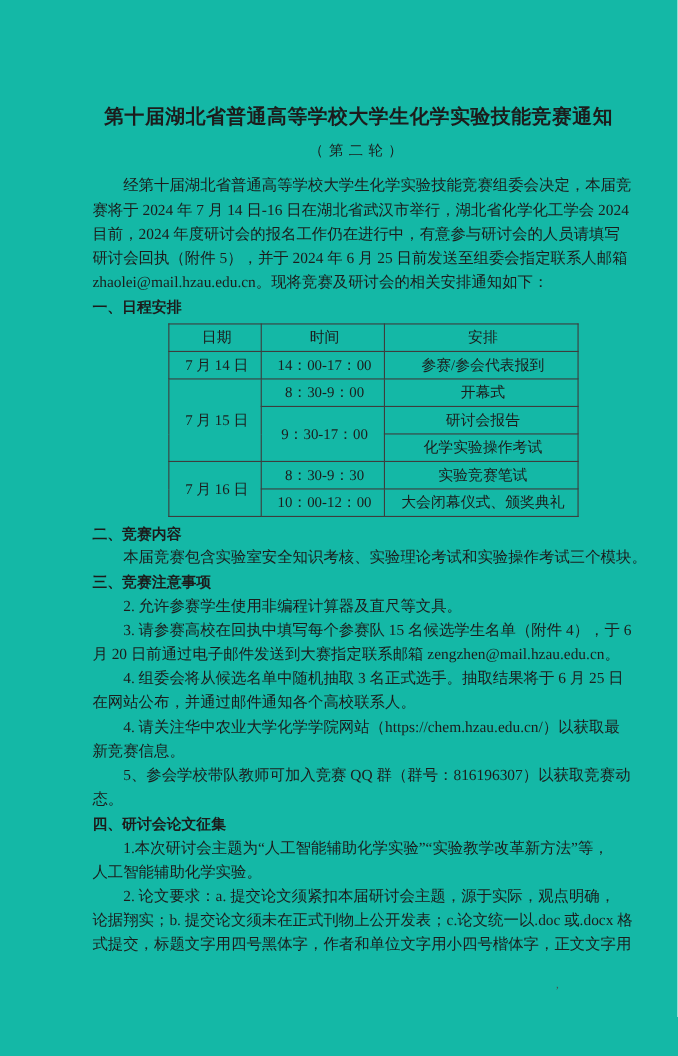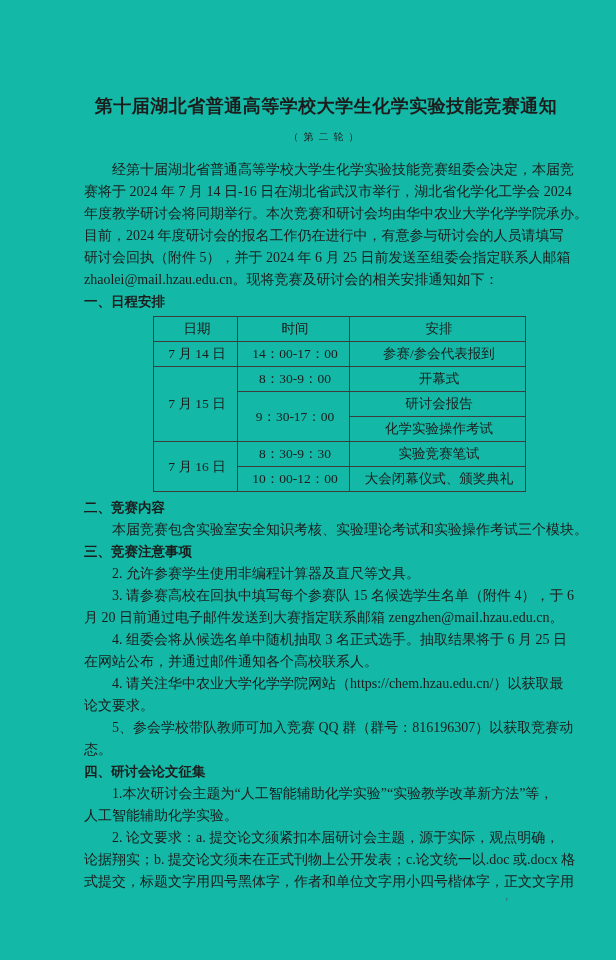--- a/index.html
+++ b/index.html
@@ -17,21 +17,21 @@
   .doc-title{
     font-family:"Liberation Sans","DejaVu Sans",sans-serif;
     font-weight:700;
     font-size:18px;
     line-height:24px;
     text-align:center;
     margin:0 0 11px 0;
     letter-spacing:0.5px;
   }
   .doc-subtitle{
-    font-size:10px;
+    font-size:13px;
     line-height:16px;
     text-align:center;
     letter-spacing:5px;
     margin:0 0 14px 0;
   }
   .para{font-size:14px;}
   .line{
     line-height:22px;
     white-space:nowrap;
     text-align:justify;
@@ -73,21 +73,20 @@
 
 <div class="page">
   <div class="content">
 
     <h1 class="doc-title">第十届湖北省普通高等学校大学生化学实验技能竞赛通知</h1>
     <div class="doc-subtitle">（第二轮）</div>
 
     <div class="para">
         <div class="line">　　经第十届湖北省普通高等学校大学生化学实验技能竞赛组委会决定，本届竞</div>
         <div class="line">赛将于 2024 年 7 月 14 日-16 日在湖北省武汉市举行，湖北省化学化工学会 2024</div>
-        <div class="line">年度教学研讨会将同期举行。本次竞赛和研讨会均由华中农业大学化学学院承办。</div>
         <div class="line">目前，2024 年度研讨会的报名工作仍在进行中，有意参与研讨会的人员请填写</div>
         <div class="line">研讨会回执（附件 5），并于 2024 年 6 月 25 日前发送至组委会指定联系人邮箱</div>
         <div class="line">zhaolei@mail.hzau.edu.cn。现将竞赛及研讨会的相关安排通知如下：</div>
       </div>
 
     <h2 class="sec-heading">一、日程安排</h2>
 
     <table class="schedule">
       <tbody>
         <tr>
@@ -130,21 +129,21 @@
       </div>
 
     <h2 class="sec-heading">三、竞赛注意事项</h2>
     <div class="para">
         <div class="line">　　2. 允许参赛学生使用非编程计算器及直尺等文具。</div>
         <div class="line">　　3. 请参赛高校在回执中填写每个参赛队 15 名候选学生名单（附件 4），于 6</div>
         <div class="line">月 20 日前通过电子邮件发送到大赛指定联系邮箱 zengzhen@mail.hzau.edu.cn。</div>
         <div class="line">　　4. 组委会将从候选名单中随机抽取 3 名正式选手。抽取结果将于 6 月 25 日</div>
         <div class="line">在网站公布，并通过邮件通知各个高校联系人。</div>
         <div class="line">　　4. 请关注华中农业大学化学学院网站（https://chem.hzau.edu.cn/）以获取最</div>
-        <div class="line">论文要求。</div>
+        <div class="line">新竞赛信息。</div>
         <div class="line">　　5、参会学校带队教师可加入竞赛 QQ 群（群号：816196307）以获取竞赛动</div>
         <div class="line">态。</div>
       </div>
 
     <h2 class="sec-heading">四、研讨会论文征集</h2>
     <div class="para">
         <div class="line">　　1.本次研讨会主题为“人工智能辅助化学实验”“实验教学改革新方法”等，</div>
         <div class="line">人工智能辅助化学实验。</div>
         <div class="line">　　2. 论文要求：a. 提交论文须紧扣本届研讨会主题，源于实际，观点明确，</div>
         <div class="line">论据翔实；b. 提交论文须未在正式刊物上公开发表；c.论文统一以.doc 或.docx 格</div>

